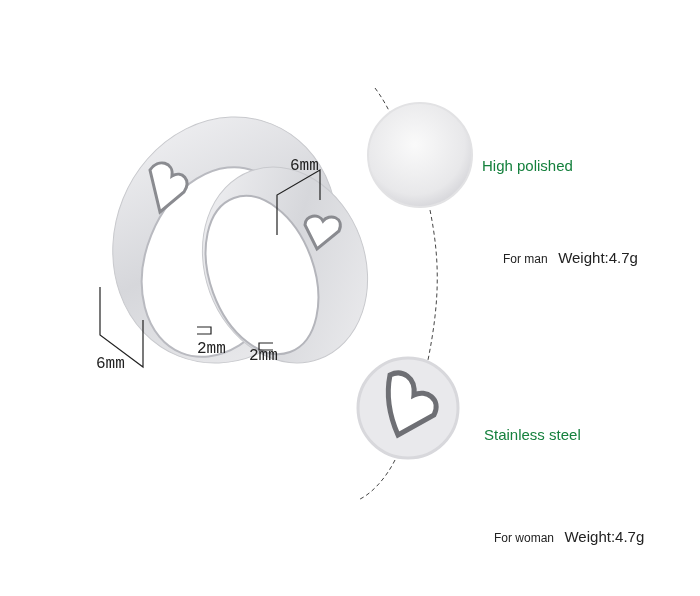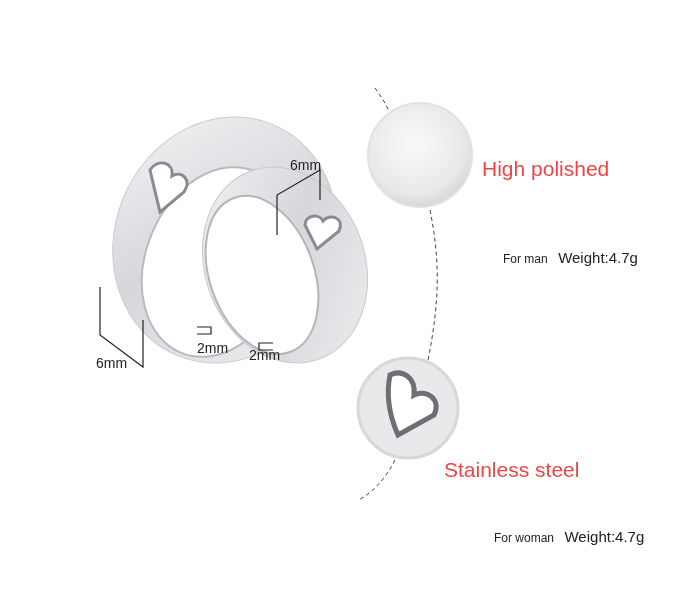--- a/index.html
+++ b/index.html
@@ -1,19 +1,19 @@
 <!DOCTYPE html>
 <html><head>
 <meta charset="utf-8">
 <style>
   html,body{margin:0;padding:0;background:#fff;}
   body{width:700px;height:596px;position:relative;overflow:hidden;font-family:"Liberation Sans",sans-serif;color:#222;}
   .abs{position:absolute;}
-  .dim{font-size:14px;color:#222;}
-  .label{font-size:21px;color:#ef4444;}
+  .dim{font-size:16px;color:#222;font-family:Liberation Mono, monospace;}
+  .label{font-size:15px;color:#15803d;}
   .small{font-size:12px;color:#222;}
   .weight{font-size:15px;color:#222;text-align:center;}
   svg{position:absolute;left:0;top:0;}
 </style>
 </head>
 <body>
 
 <svg width="700" height="596" viewBox="0 0 700 596">
   <defs>
     <linearGradient id="ringG" x1="0" y1="0" x2="1" y2="1">
@@ -56,21 +56,21 @@
     <path d="M390 375 c12 -6 26 2 24 20 c12 -6 28 4 20 20 l-36 20 c-8 -18 -12 -40 -8 -60 z" fill="#fff" stroke="#6e6f74" stroke-width="5"></path>
   </g>
 </svg>
 
 <div class="abs dim" style="left:290px;top:157px;">6mm</div>
 <div class="abs dim" style="left:96px;top:355px;">6mm</div>
 <div class="abs dim" style="left:197px;top:340px;">2mm</div>
 <div class="abs dim" style="left:249px;top:347px;">2mm</div>
 
 <div class="abs label" style="left:482px;top:157px;">High polished</div>
-<div class="abs label" style="left:444px;top:426px;margin-top:32px;">Stainless steel</div>
+<div class="abs label" style="left:484px;top:426px;">Stainless steel</div>
 
 <div class="abs" style="left:503px;top:249px;">
   <span class="small">For man</span>
   <span class="weight" style="margin-left:6px;">Weight:4.7g</span>
 </div>
 <div class="abs" style="left:494px;top:528px;">
   <span class="small">For woman</span>
   <span class="weight" style="margin-left:6px;">Weight:4.7g</span>
 </div>
 

